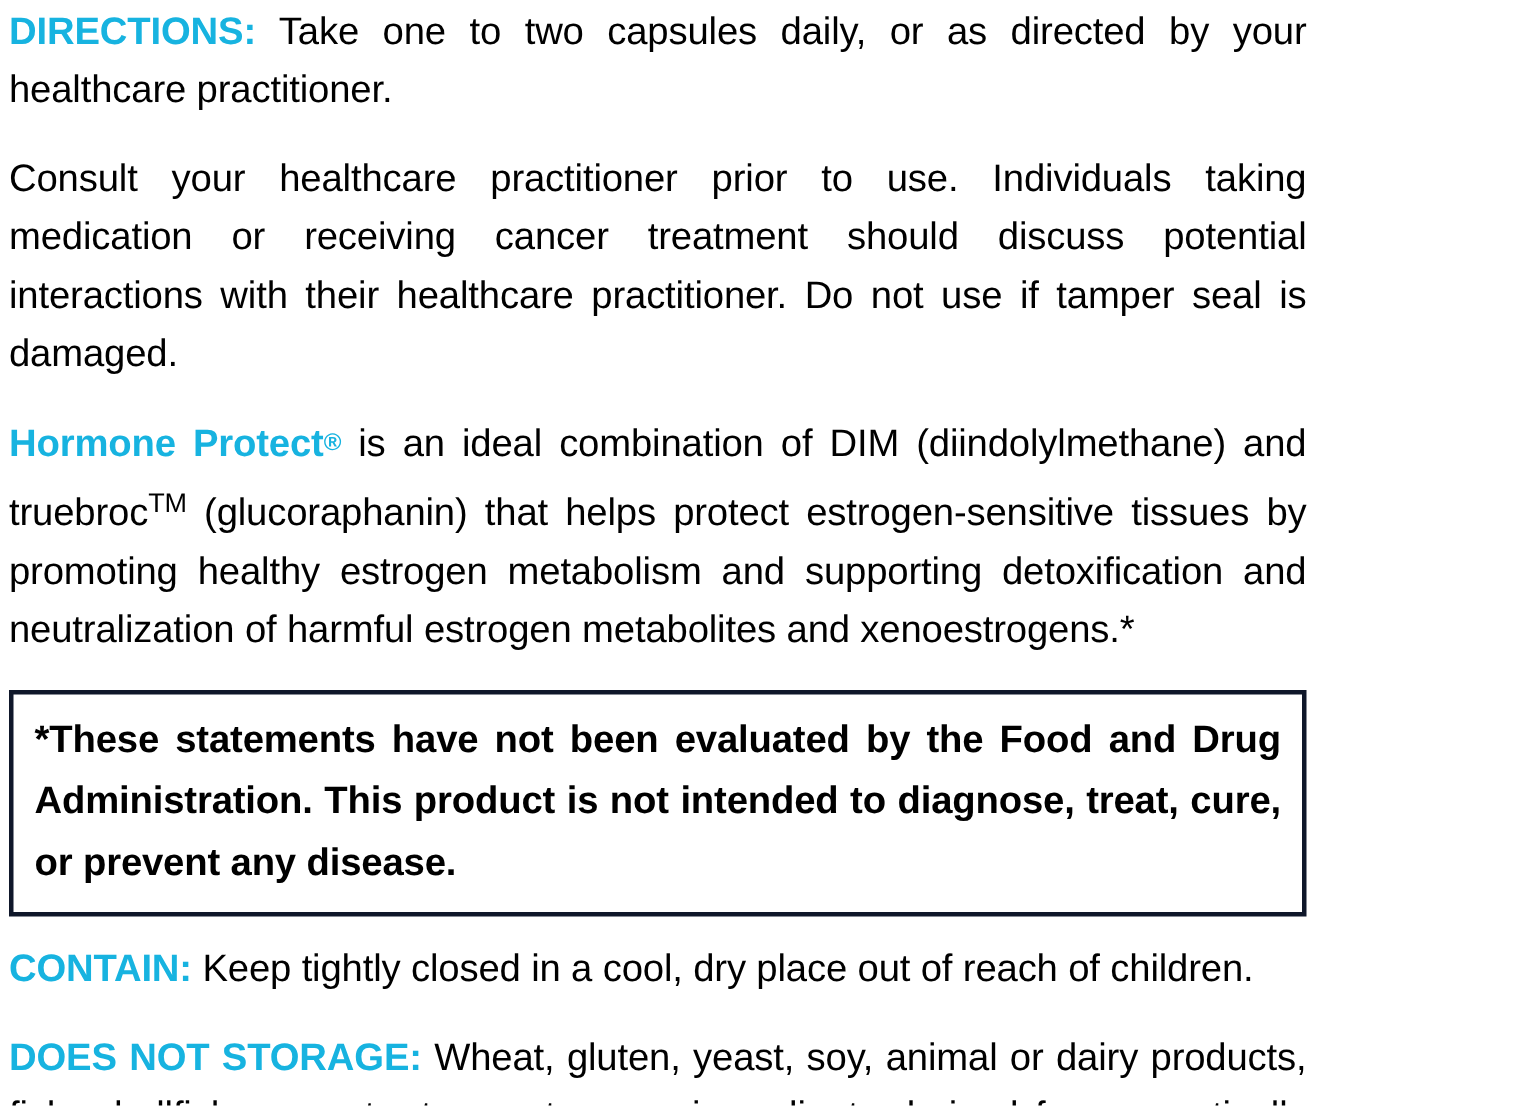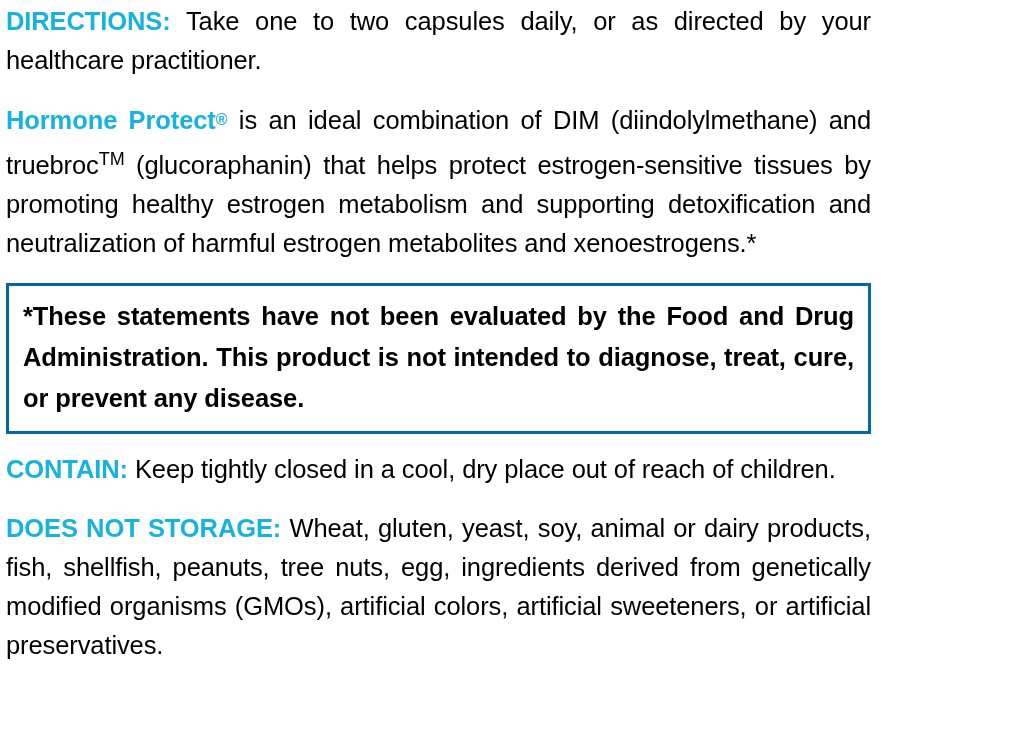--- a/index.html
+++ b/index.html
@@ -39,41 +39,44 @@
   .accent-reg {
     font-size: 16px;
     vertical-align: 4px;
     font-weight: bold;
   }
   .tm {
     font-size: 18px;
     vertical-align: 9px;
   }
   .disclaimer {
-    border: 3px solid #0369a1;
+    border: 3px solid #0f172a;
     box-sizing: border-box;
     padding: 10px 14px 12px 14px;
     margin: 4px 0 16px 0;
   }
   .disclaimer p {
     font-weight: bold;
     font-size: 25.5px;
     line-height: 41px;
     text-align: justify;
   }
 </style>
 </head>
 <body>
 
 <div class="page">
 
   <div class="blk">
     <p><span class="accent">DIRECTIONS:</span><span> Take one to two capsules daily, or as directed by your healthcare practitioner.</span></p>
   </div>
 
+  <div class="blk">
+    <p>Consult your healthcare practitioner prior to use. Individuals taking medication or receiving cancer treatment should discuss potential interactions with their healthcare practitioner. Do not use if tamper seal is damaged.</p>
+  </div>
 
   <div class="blk">
     <p><span class="accent">Hormone Protect</span><span class="accent accent-reg">®</span><span> is an ideal combination of DIM (diindolylmethane) and truebroc</span><span class="tm">TM</span><span> (glucoraphanin) that helps protect estrogen-sensitive tissues by promoting healthy estrogen metabolism and supporting detoxification and neutralization of harmful estrogen metabolites and xenoestrogens.*</span></p>
   </div>
 
   <div class="disclaimer">
     <p>*These statements have not been evaluated by the Food and Drug Administration. This product is not intended to diagnose, treat, cure, or prevent any disease.</p>
   </div>
 
   <div class="blk">

